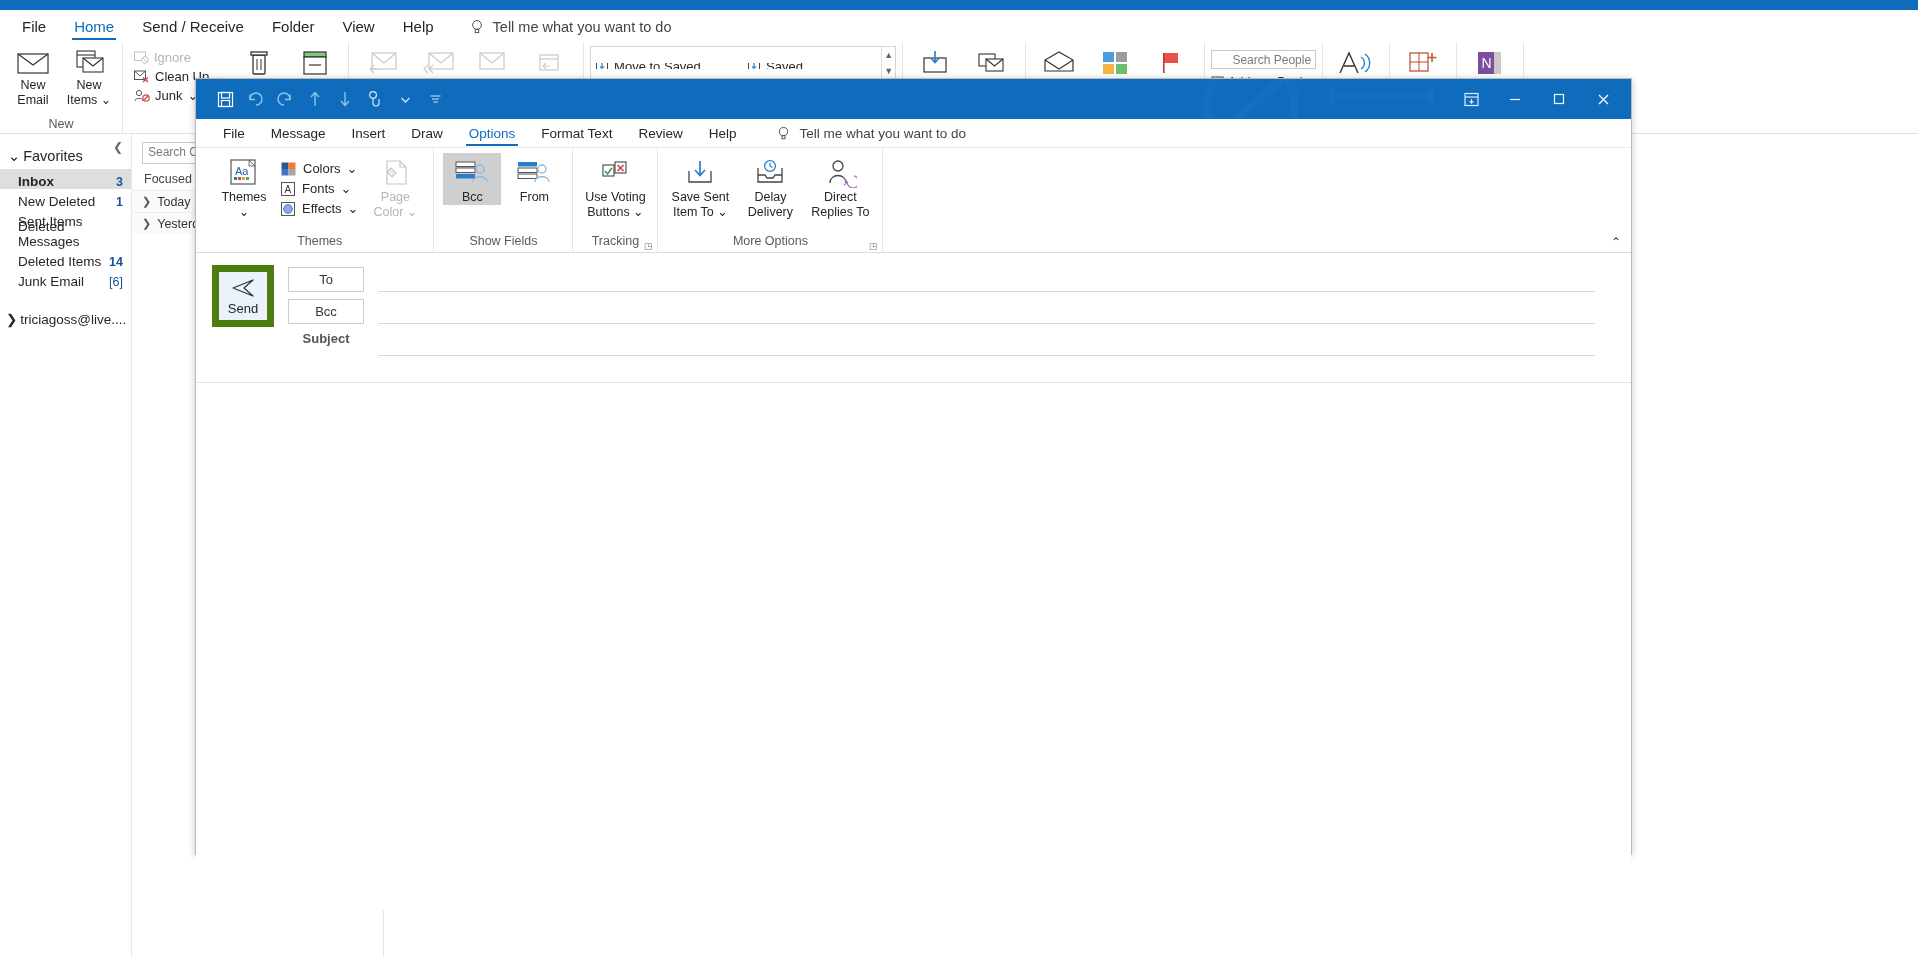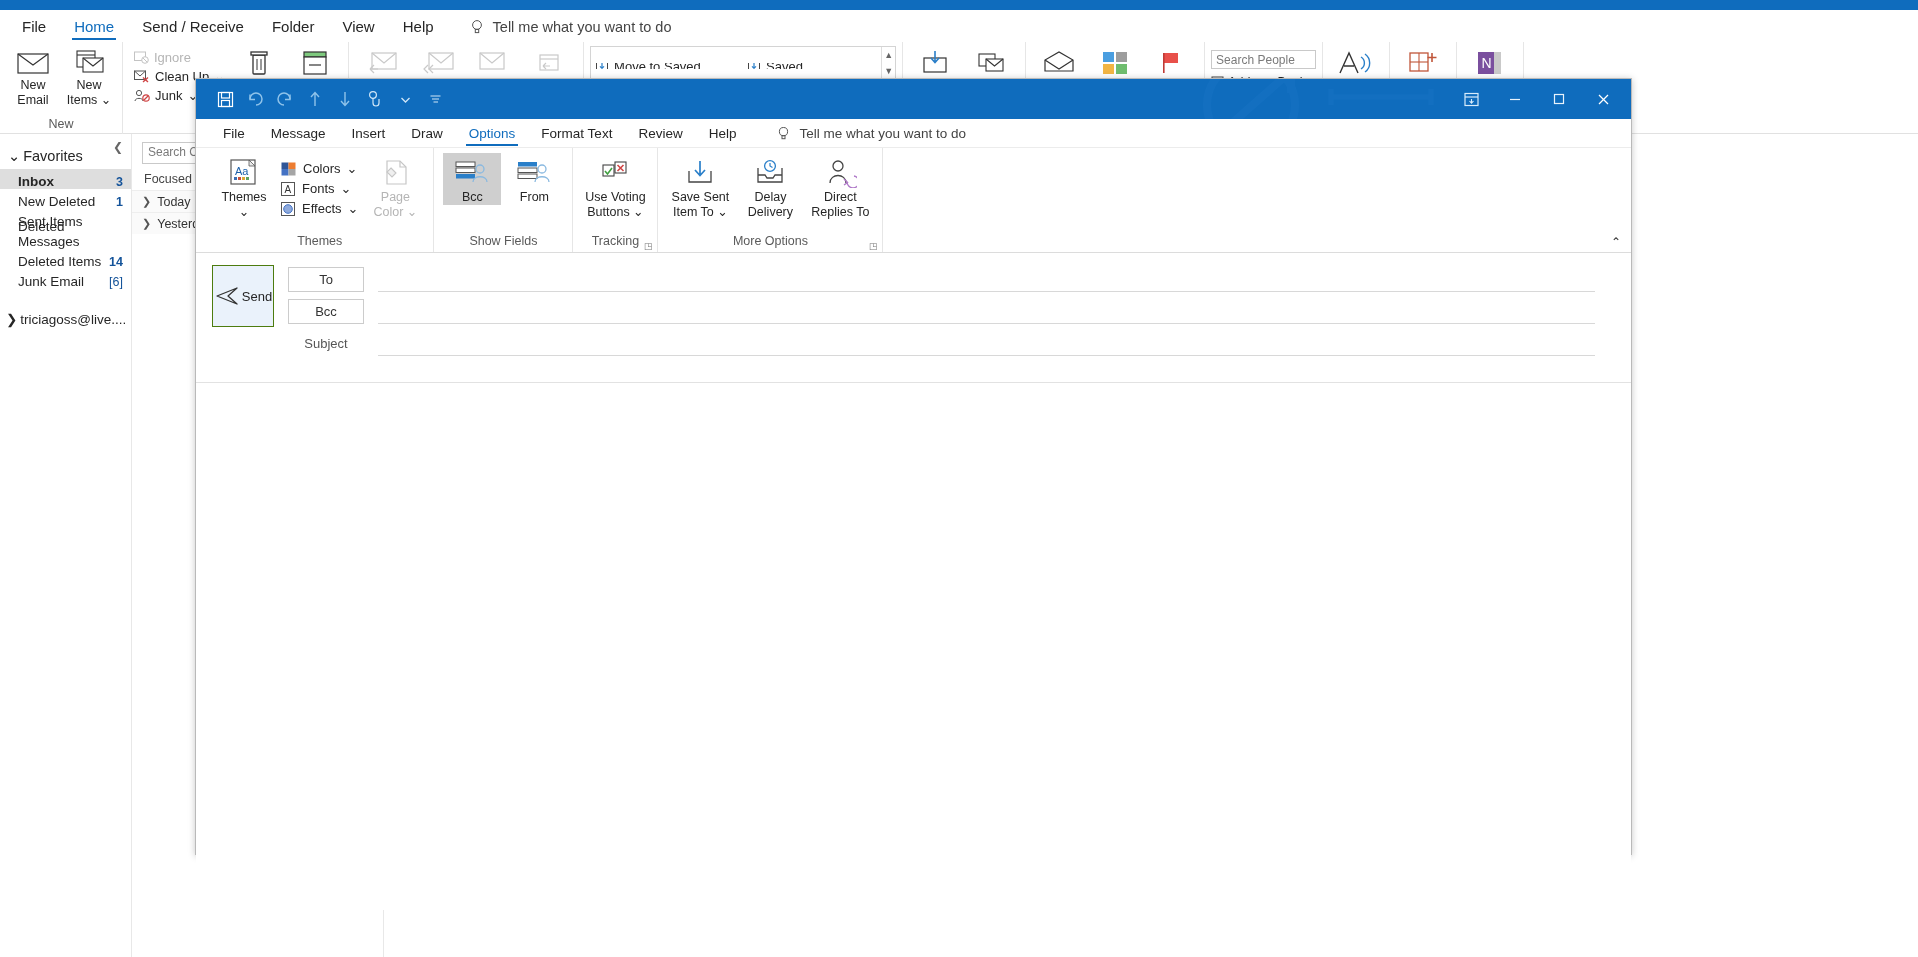--- a/index.html
+++ b/index.html
@@ -65,21 +65,21 @@
     display:grid; grid-template-columns: 1fr 1fr; grid-auto-rows:22px;
     font-size:13px; overflow:hidden; position:relative;
   }
   .qs-item { display:flex; align-items:center; gap:5px; padding-left:5px; color:#262626; white-space:nowrap; overflow:hidden;margin-top:16px;}
   .qs-item.dim { color:#b0b0b0; }
   .qs-scroll { position:absolute; right:0; top:0; width:14px; height:100%; border-left:1px solid #ddd; }
   .qs-arrow { font-size:9px; color:#666; text-align:center; line-height:16px; }
 
   .search-people {
     width:105px; height:19px; border:1px solid #c9c9c9; background:#fff;
-    font-size:12px; color:#7a7a7a; padding:1px 4px; line-height:16px;
+    font-size:12px; color:#7a7a7a; padding:1px 4px; line-height:16px;text-align:right;
   }
   .addr-book { display:flex; align-items:center; gap:4px; font-size:12.5px; color:#262626; padding-top:3px;}
 
   
   .ol-navpane {
     position:absolute; left:0; top:134px; width:132px; height:823px;
     background:#fff; border-right:1px solid #e8e8e8;
   }
   .collapse-chev { position:absolute; right:8px; top:6px; font-size:12px; color:#666; }
   .fav-header {
@@ -182,32 +182,32 @@
   .msmall { display:flex; align-items:center; gap:6px; font-size:13px; color:#262626; padding:2px 4px; white-space:nowrap;}
   .msmall.dim { color:#bbb; }
   .chk { width:12px; height:12px; border:1px solid #666; background:#fff; display:inline-block; }
   .chk.dim { border-color:#bdbdbd; background:#dadada; }
   .ribbon-collapse { position:absolute; right:10px; bottom:3px; font-size:12px; color:#333; }
 
   
   .msg-headers { padding:14px 0 0 0; position:relative; height:130px; border-bottom:1px solid #e2e2e2;}
   .send-btn {
     position:absolute; left:16px; top:12px; width:62px; height:62px;
-    border:1px solid #4d7c0f; background:#eaf2fb;
-    display:flex; flex-direction:row; align-items:center; justify-content:center;
+    border:7px solid #4d7c0f; background:#eaf2fb;
+    display:flex; flex-direction:column; align-items:center; justify-content:center;
     font-size:13px; color:#262626; gap:2px;
   }
   .fieldrow { display:flex; align-items:center; margin-left:92px; margin-bottom:7px; }
   .fieldbtn {
     width:76px; height:25px; border:1px solid #ccc; background:#fff;
     display:flex; align-items:center; justify-content:center;
     font-size:13px; color:#333;
   }
   .fieldline { flex:1; margin-left:14px; margin-right:36px; height:25px; border-bottom:1px solid #d8d8d8; }
-  .subjrow { display:flex; align-items:center; margin-left:92px; }
+  .subjrow { display:flex; margin-left:92px;font-weight:bold; }
   .subjlabel { width:76px; text-align:center; font-size:13px; color:#555; }
   .msg-body { height:527px; background:#fff; }
 
   svg { display:block; }
 </style>
 </head>
 <body>
 
 <div class="app">
 

